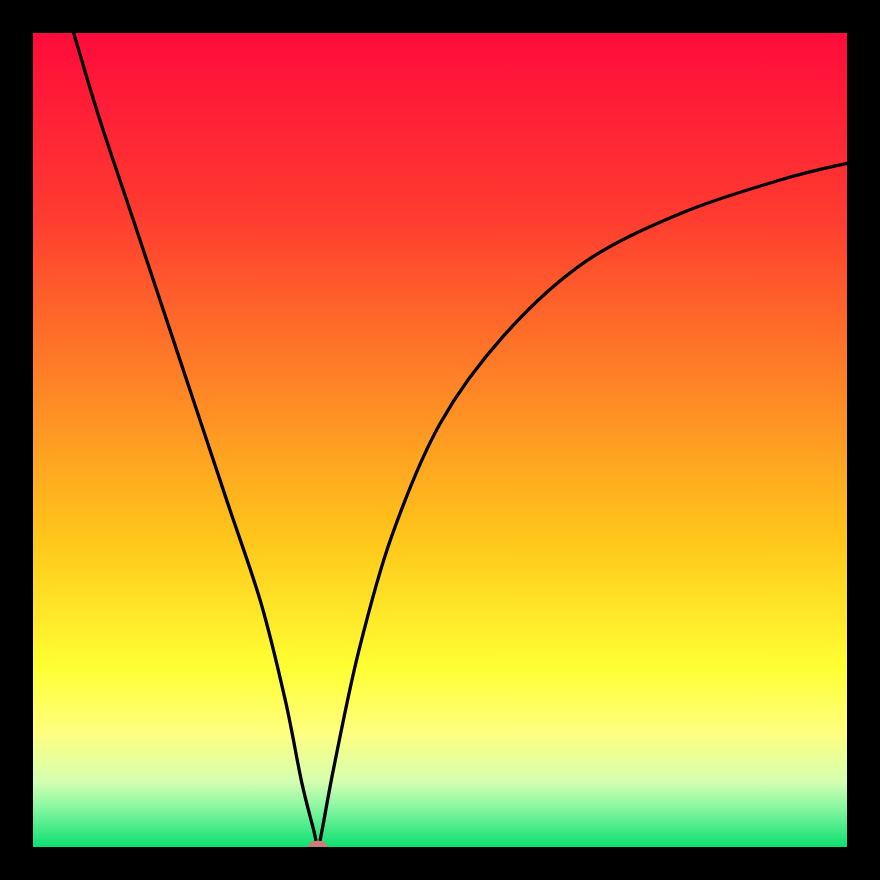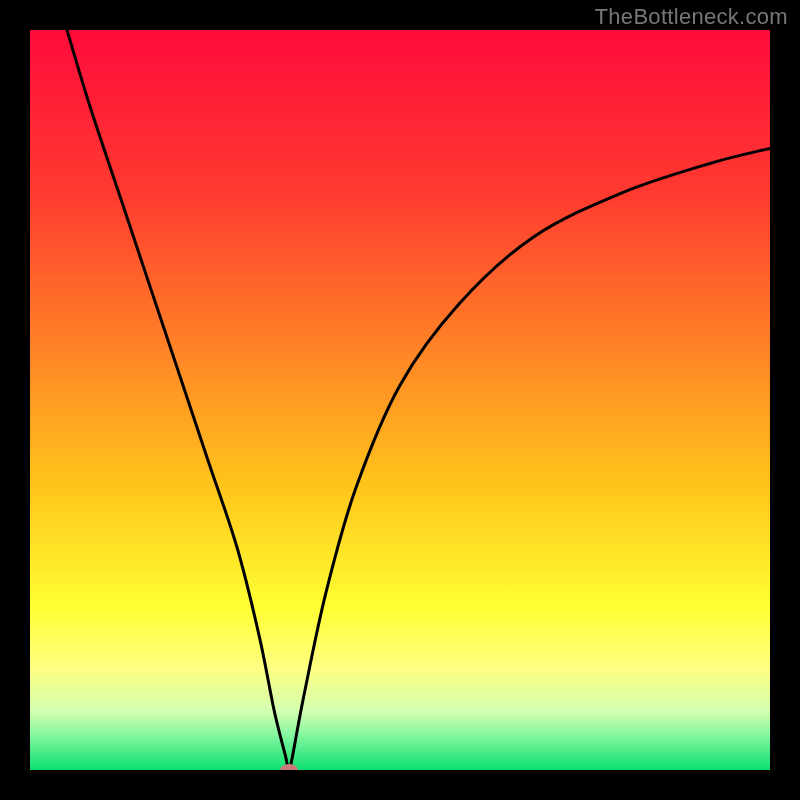--- a/index.html
+++ b/index.html
@@ -75,14 +75,13 @@
             <stop offset="100%" stop-color="#0be071"></stop>
           </linearGradient>
       </defs>
       <rect x="0" y="0" width="740" height="740" fill="url(#bg)"></rect>
     </svg>
     <svg class="curve-svg" viewBox="0 0 740 740" preserveAspectRatio="none">
       <path id="curve-path" fill="none" stroke="#000" stroke-width="3" stroke-linecap="round" stroke-linejoin="round" d="M 37.00 0.00 C 40.70 12.33 50.57 46.87 59.20 74.00 C 67.83 101.13 78.93 133.20 88.80 162.80 C 98.67 192.40 108.53 222.00 118.40 251.60 C 128.27 281.20 138.13 310.80 148.00 340.40 C 157.87 370.00 167.73 399.60 177.60 429.20 C 187.47 458.80 198.57 488.40 207.20 518.00 C 215.83 547.60 223.23 579.67 229.40 606.80 C 235.57 633.93 239.88 661.07 244.20 680.80 C 248.52 700.53 252.83 715.33 255.30 725.20 C 257.77 735.07 257.77 740.00 259.00 740.00 C 260.23 740.00 260.23 737.53 262.70 725.20 C 265.17 712.87 268.25 693.13 273.80 666.00 C 279.35 638.87 287.37 596.93 296.00 562.40 C 304.63 527.87 313.27 493.33 325.60 458.80 C 337.93 424.27 352.73 386.03 370.00 355.20 C 387.27 324.37 407.00 298.47 429.20 273.80 C 451.40 249.13 476.07 225.70 503.20 207.20 C 530.33 188.70 562.40 175.13 592.00 162.80 C 621.60 150.47 656.13 140.60 680.80 133.20 C 705.47 125.80 730.13 120.87 740.00 118.40"></path>
     </svg>
     <div id="marker" class="marker" style="left: 259px; top: 740px; background: rgb(204, 123, 123);"></div>
   </div>
-  <div class="watermark">TheBottleneck.com</div>
 </div>
 
 </body></html>

